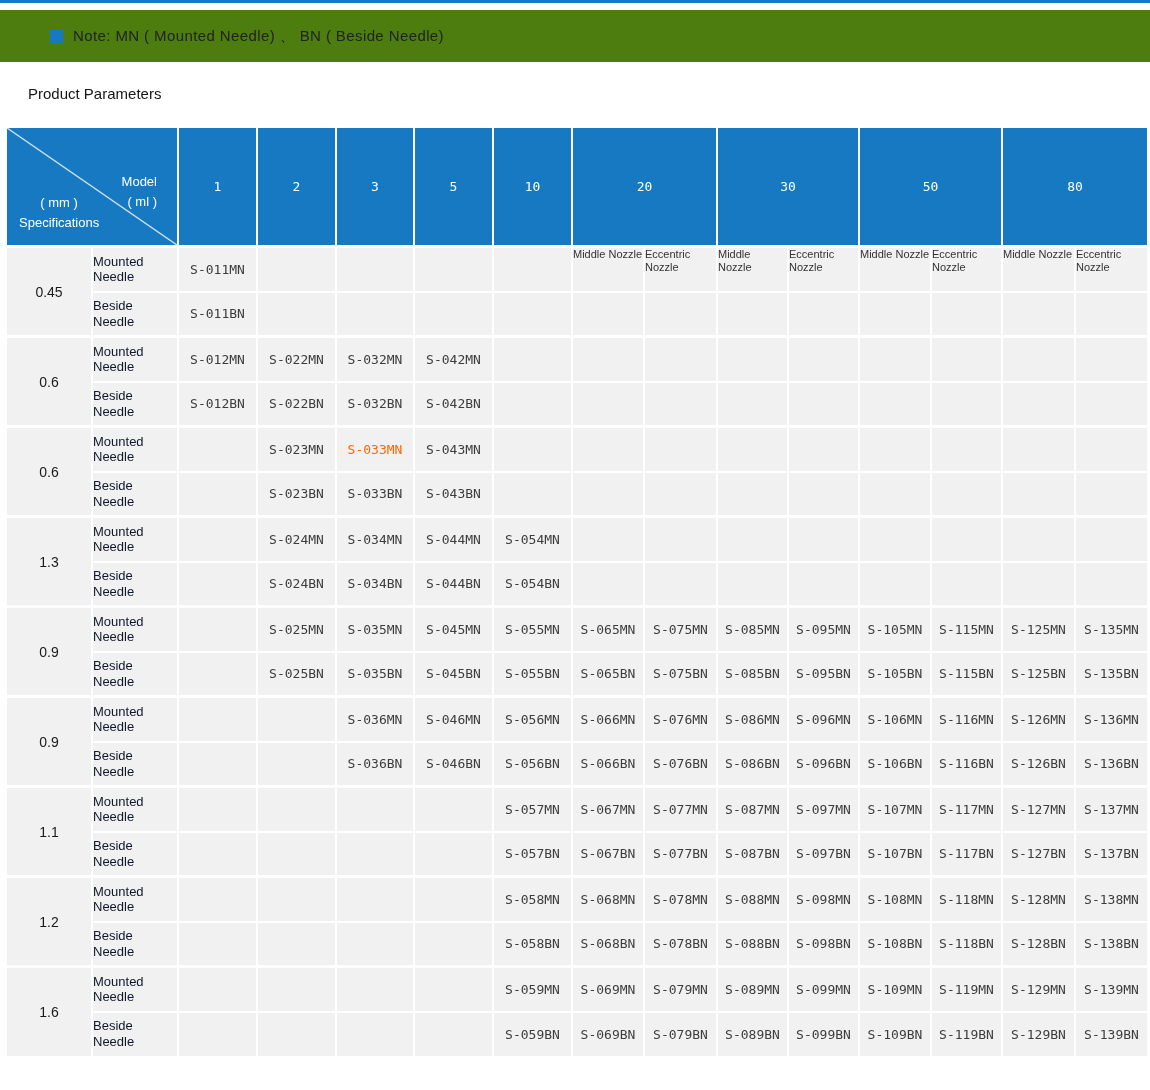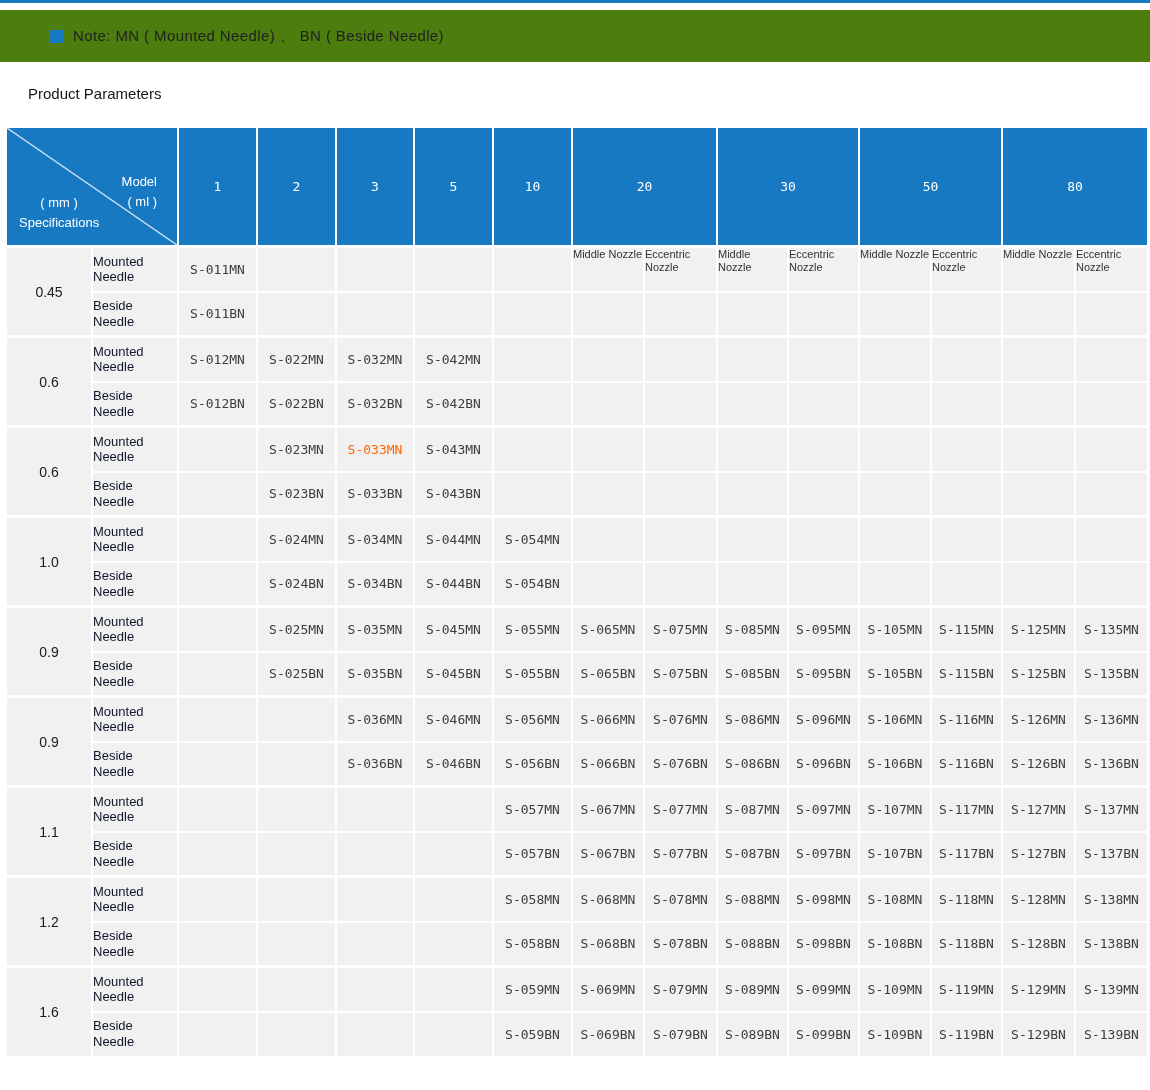--- a/index.html
+++ b/index.html
@@ -194,21 +194,21 @@
           <td class="code"></td>
           <td class="code"></td>
           <td class="code"></td>
           <td class="code"></td>
           <td class="code"></td>
           <td class="code"></td>
           <td class="code"></td>
           <td class="code"></td>
         </tr>
         <tr class="gstart">
-          <td rowspan="2" class="spec">1.0</td>
+          <td rowspan="2" class="spec">1.3</td>
           <td class="ntype">Mounted Needle</td>
           <td class="code"></td>
           <td class="code">S-024MN</td>
           <td class="code">S-034MN</td>
           <td class="code">S-044MN</td>
           <td class="code">S-054MN</td>
           <td class="code"></td>
           <td class="code"></td>
           <td class="code"></td>
           <td class="code"></td>

